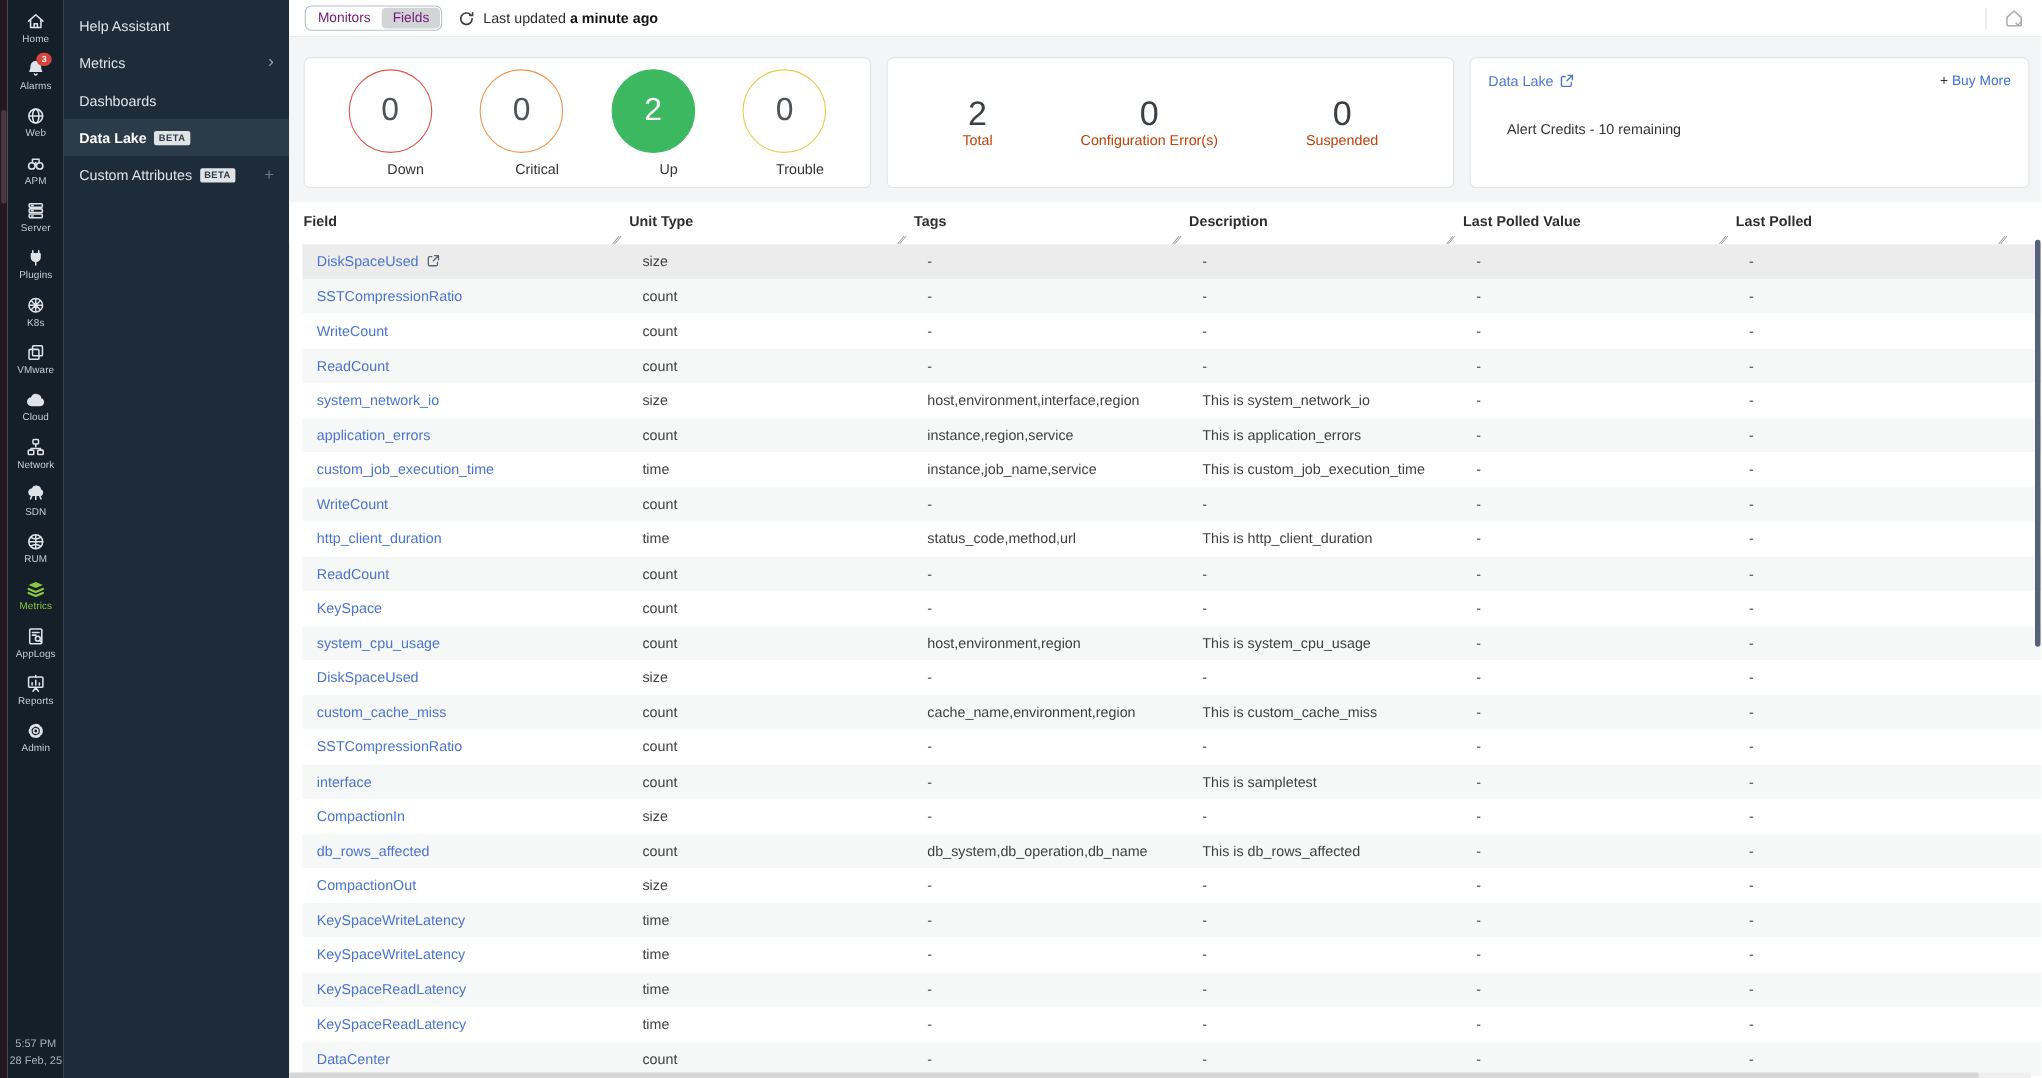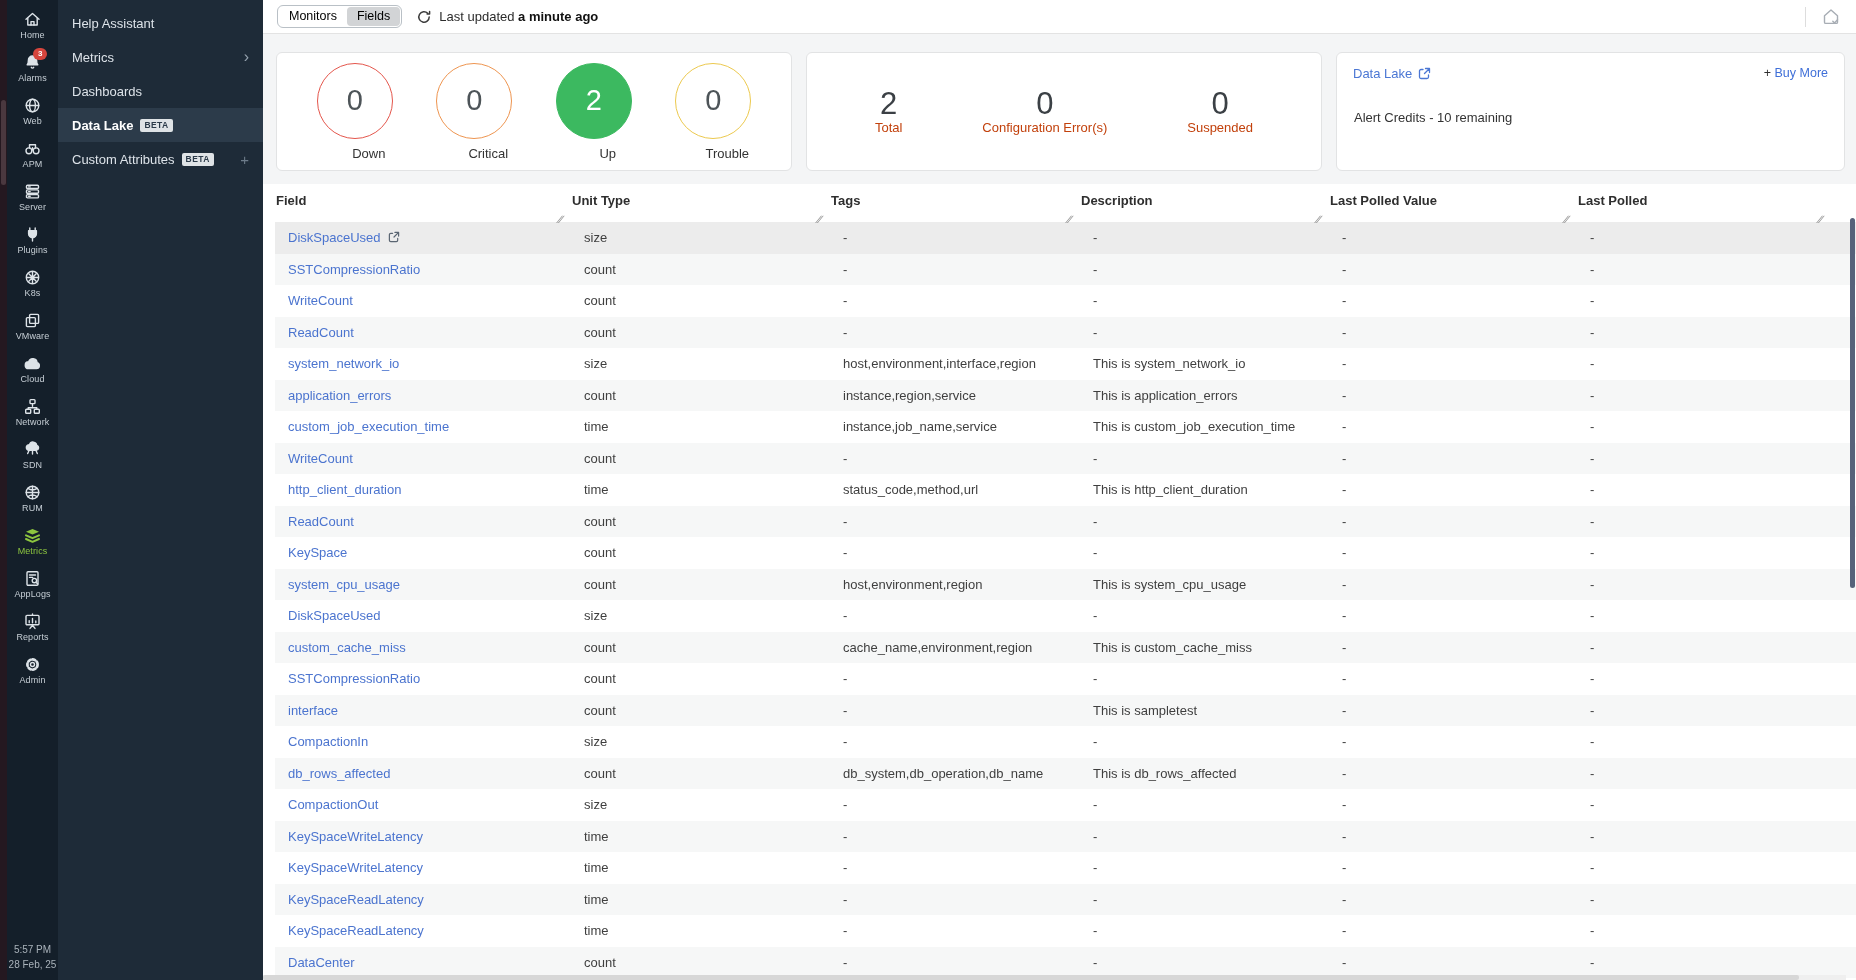--- a/index.html
+++ b/index.html
@@ -27,21 +27,21 @@
   .panel-item.selected { background:#2c3b4a; color:#fff; font-weight:bold; }
   .panel-label { white-space:nowrap; }
   .beta { background:#dfe3e6; color:#2b3a49; font-size:8.5px; font-weight:bold; padding:1.5px 4px; border-radius:2px; margin-left:7px; letter-spacing:.4px; }
   .chevron { margin-left:auto; color:#94a1ad; font-size:16px; line-height:1; }
   .plus-icon { margin-left:auto; color:#6d7c8a; font-size:15px; line-height:1; }
 
   
   .main { flex:1; display:flex; flex-direction:column; background:#fff; position:relative; }
 
   .topbar { height:34px; flex:none; background:#fff; border-bottom:1px solid #e3e3e3; display:flex; align-items:center; padding:0 14px; }
-  .seg { display:flex; align-items:center; border:1px solid #b9c0c6; border-radius:6px; padding:1px; font-size:12.5px; color:#000000; cursor:pointer; }
+  .seg { display:flex; align-items:center; border:1px solid #b9c0c6; border-radius:6px; padding:1px; font-size:12.5px; color:#701a75; cursor:pointer; }
   .seg-opt { padding:2px 10px 3px; border-radius:4px; }
   .seg-opt.sel { background:#d2d4d6; }
   .refresh { margin-left:14px; width:16px; height:16px; cursor:pointer; }
   .updated { margin-left:7px; color:#2c2c2c; font-size:13px; }
   .updated b { color:#111; }
   .topbar-right { margin-left:auto; display:flex; align-items:center; }
   .tb-divider { width:1px; height:20px; background:#ddd; margin-right:14px; }
   .home-shortcut { width:22px; height:22px; cursor:pointer; color:#a7adb4; }
 
   
@@ -53,21 +53,21 @@
   .circle.filled { background:var(--c); border-color:var(--c); color:#fff; }
   .status-label { font-size:13px; color:#333; margin-top:7px;margin-left:28px; }
   .card-counts { width:516px; display:flex; justify-content:space-around; align-items:center; padding:0 28px; }
   .count { display:flex; flex-direction:column; align-items:center; cursor:pointer; }
   .count-value { font-size:31px; color:#3b4045; line-height:1.05; }
   .count-label { font-size:13px; color:#c2410c; }
   .card-credits { flex:1; position:relative; padding:13px 16px; }
   .credits-title { display:inline-flex; align-items:center; gap:6px; color:#4b77d4; font-size:13px; cursor:pointer; }
   .buy-more { position:absolute; top:13px; right:16px; font-size:12.5px; cursor:pointer; color:#2f2f2f; }
   .buy-more .bm-label { color:#3f6fd8; }
-  .credits-text { position:absolute; top:57px; left:17px; color:#333; font-size:13px; }
+  .credits-text { position:absolute; top:57px; left:33px; color:#333; font-size:13px; }
 
   
   .tablehead { height:38px; flex:none; display:flex; padding-left:13px; padding-top:9px; position:relative; background:#fff; }
   .th { font-weight:bold; color:#2e2e2e; font-size:13px; position:relative; }
   .handle { position:absolute; right:10px; top:21px; color:#8a8a8a; font-size:10px; letter-spacing:-1px; transform:skewX(-28deg); font-weight:normal; cursor:col-resize; }
   .c0{width:296px;} .c1{width:259px;} .c2{width:250px;} .c3{width:249px;} .c4{width:248px;} .c5{width:254px;}
   .tbody { flex:1;margin-left:12px; }
   .row { display:flex; align-items:center; height:31.5px; padding-left:13px; color:#3f3f3f; }
   .row:nth-child(even) { background:#f6f7f7; }
   .row.hl { background:#ececec; }

